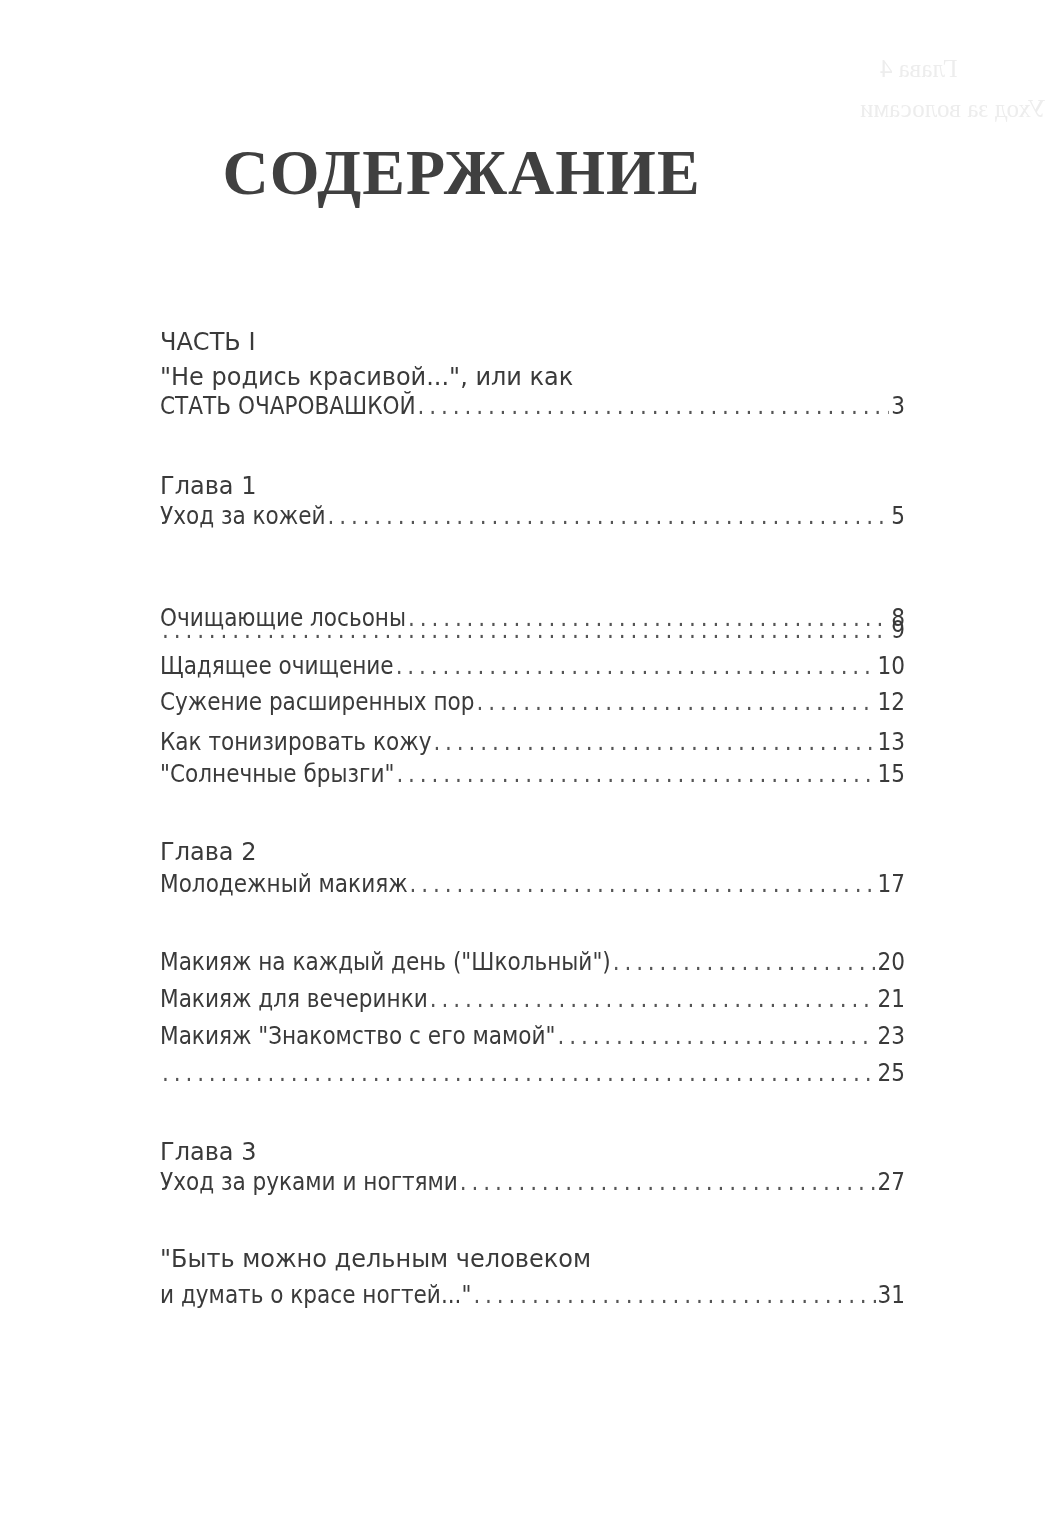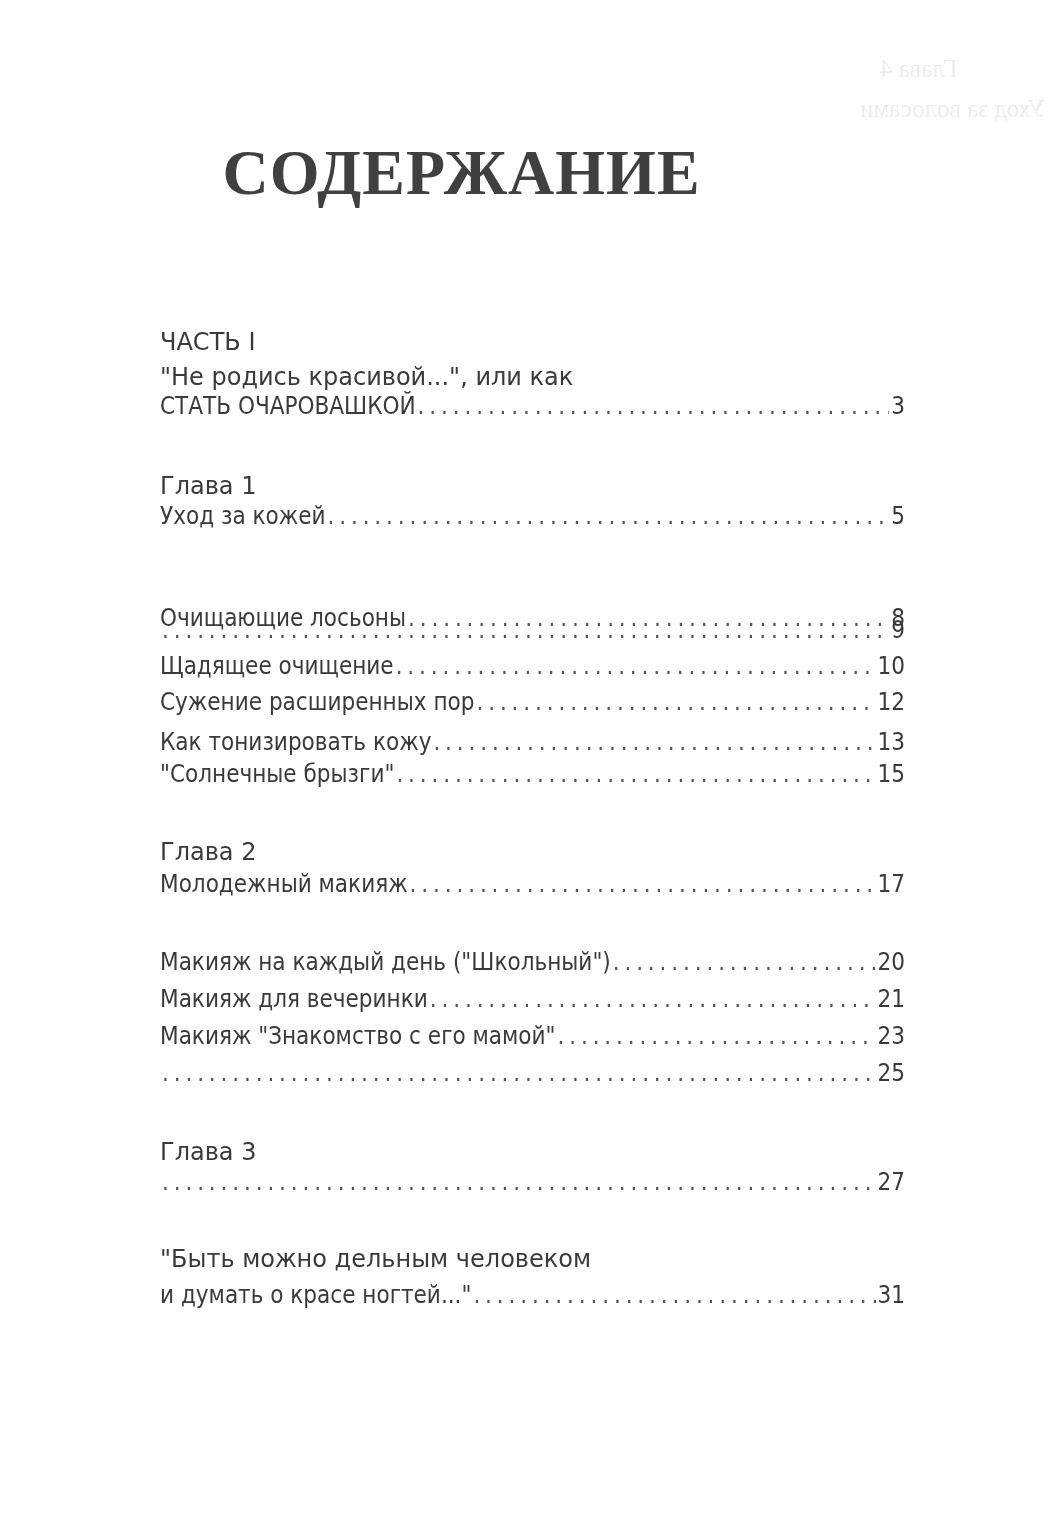--- a/index.html
+++ b/index.html
@@ -149,20 +149,21 @@
     <span class="dots"></span>
     <span class="page">23</span>
   </div>
   <div class="line" style="top:1059px;">
     <span class="dots"></span>
     <span class="page">25</span>
   </div>
 
   <div class="plain" style="top:1138px;">Глава 3</div>
   <div class="line" style="top:1168px;">
+    <span class="label">Уход за руками и ногтями</span>
     <span class="dots"></span>
     <span class="page">27</span>
   </div>
 
   <div class="plain" style="top:1245px;">"Быть можно дельным человеком</div>
   <div class="line" style="top:1281px;">
     <span class="label">и думать о красе ногтей..."</span>
     <span class="dots"></span>
     <span class="page">31</span>
   </div>

